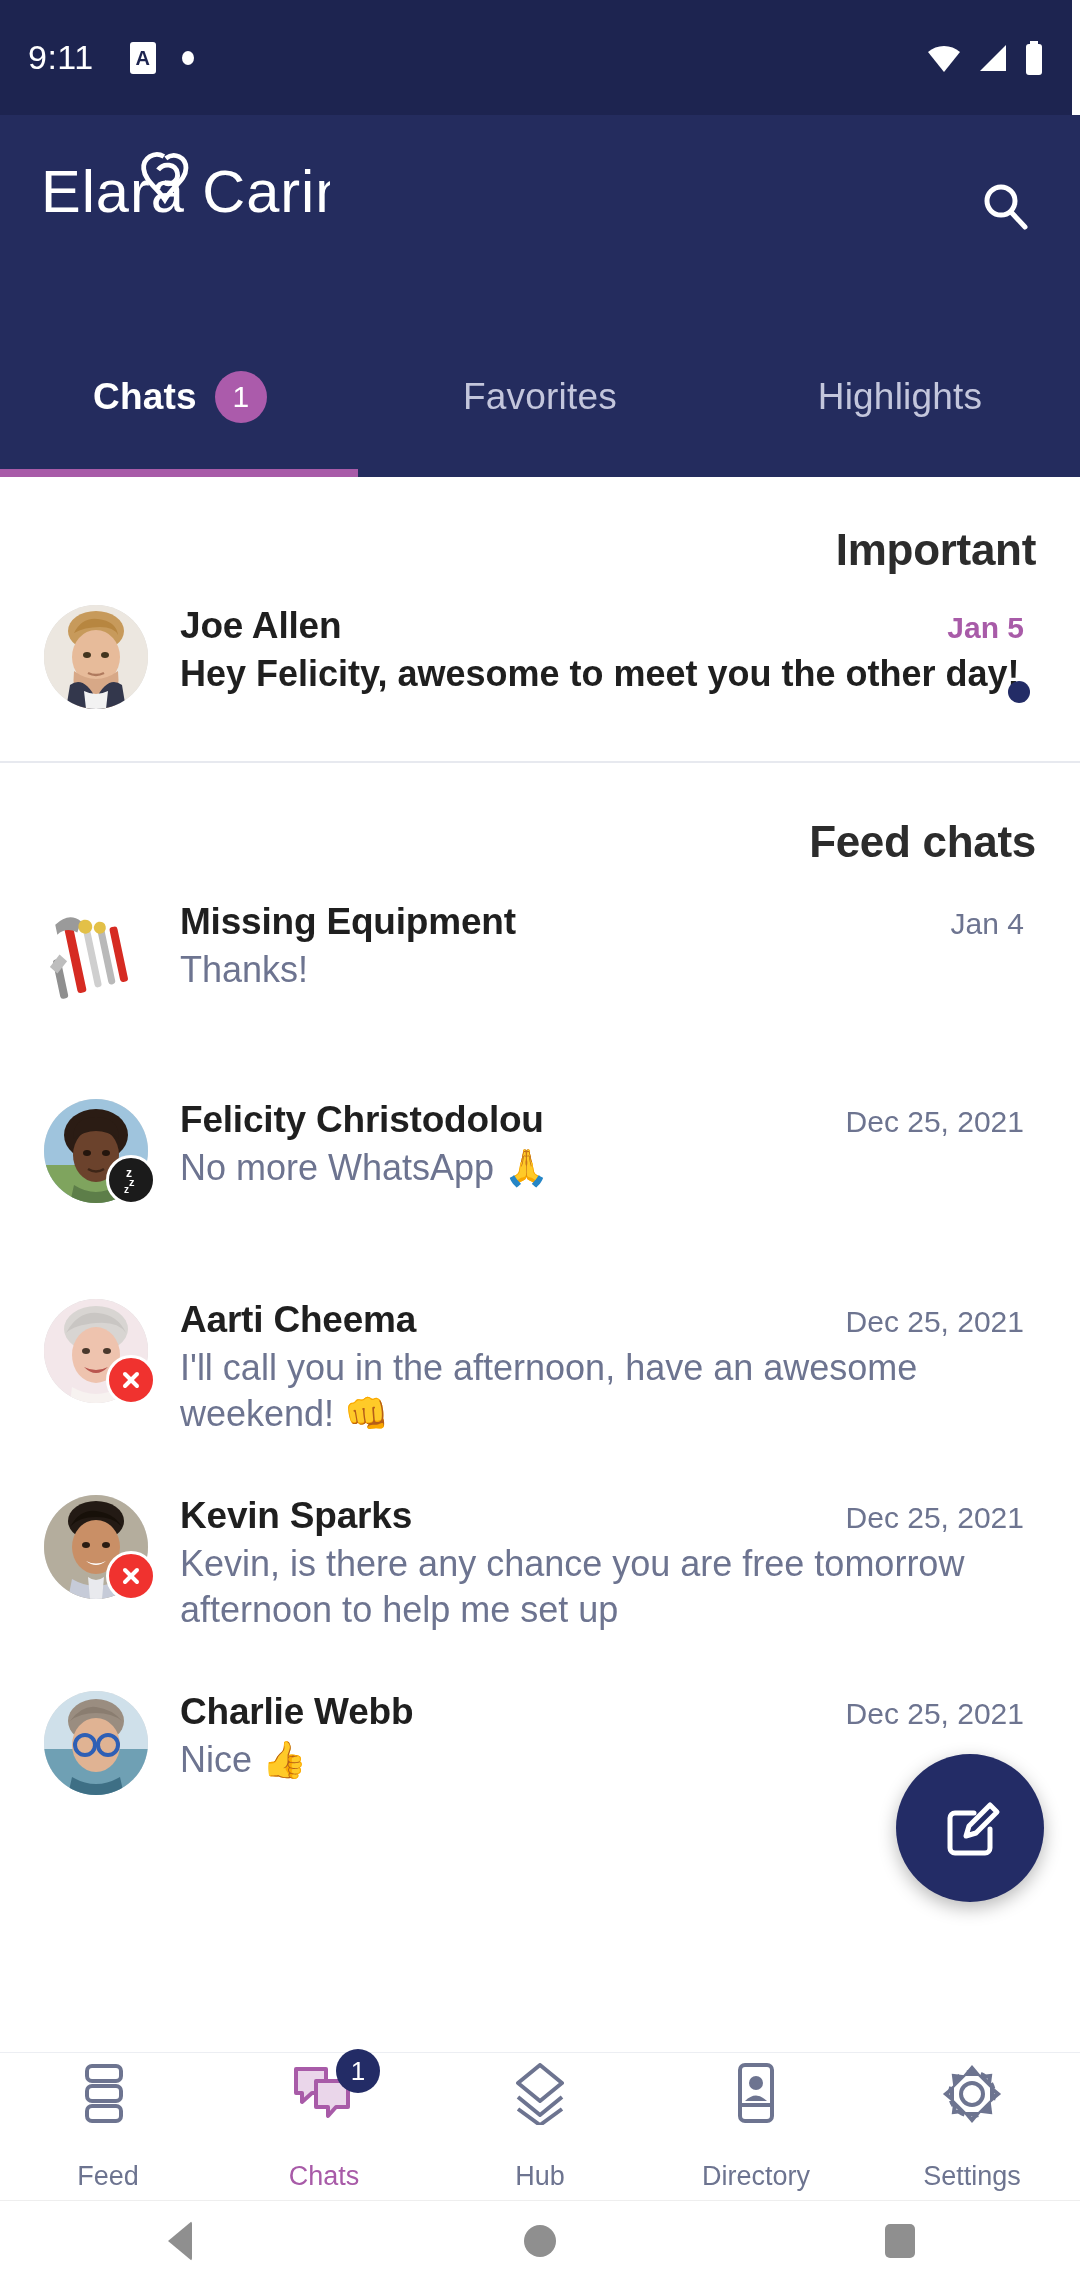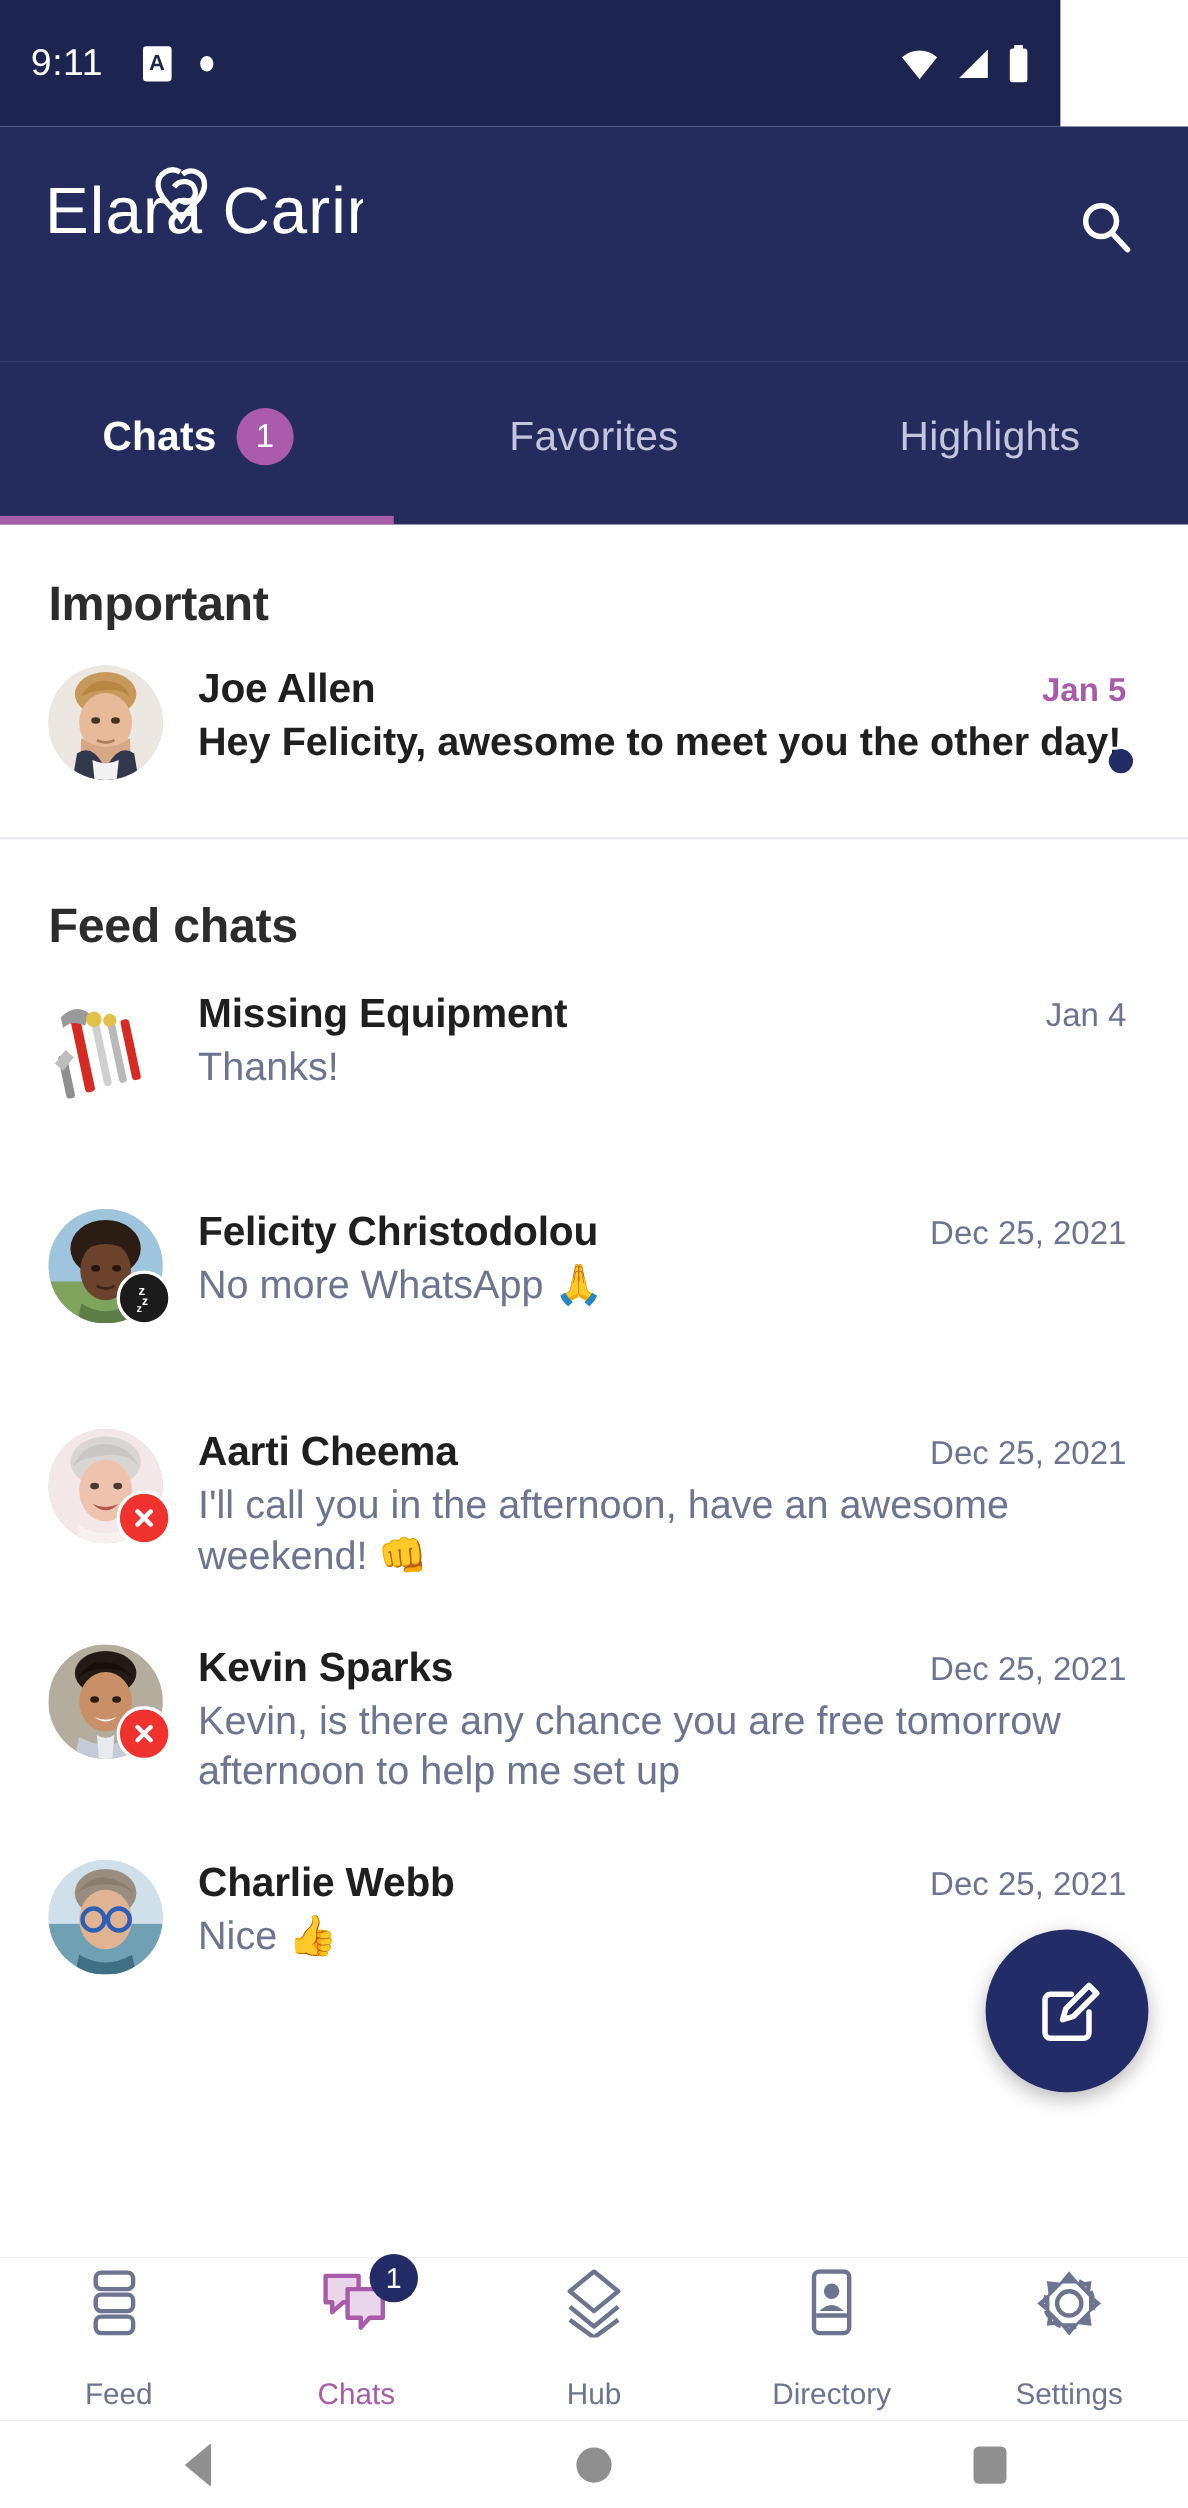--- a/index.html
+++ b/index.html
@@ -6,21 +6,21 @@
   html, body {
     width: 1080px; height: 2280px;
     background: #ffffff;
     font-family: "Liberation Sans", sans-serif;
     overflow: hidden;
   }
   .phone { position: relative; width: 1080px; height: 2280px; background: #ffffff; }
 
   
   .statusbar {
-    position: absolute; top: 0; left: 0; width: 964px; height: 115px;
+    position: absolute; top: 0; left: 0; width: 1072px; height: 115px;
     background: #1d2450; color: #ffffff;
     display: flex; align-items: center; padding: 0 28px;
   }
   .sb-time { font-size: 34px; letter-spacing: .5px; font-weight: 400; }
   .sb-left-icons { display: flex; align-items: center; gap: 26px; margin-left: 36px; }
   .sb-appicon {
     width: 26px; height: 32px; background: #ffffff; border-radius: 3px;
     color: #1d2450; font-size: 20px; font-weight: 700;
     display: flex; align-items: center; justify-content: center; line-height: 1;
   }
@@ -60,21 +60,21 @@
     position: absolute; left: 0; bottom: 0; width: 358px; height: 8px; background: #a85ba8;
   }
 
   
   .content {
     position: absolute; top: 477px; left: 0; width: 1080px; height: 1575px;
     background: #ffffff; overflow: hidden;
   }
   .section-title {
     font-size: 44px; font-weight: 700; color: #2c2c2c;
-    padding: 48px 44px 0 44px; letter-spacing: -.3px;
+    padding: 48px 44px 0 44px; letter-spacing: -.3px; text-align: right;
   }
   .divider { height: 2px; background: #e7e9ef; margin-top: 28px; }
 
   .chat-row { display: flex; padding: 22px 44px 0 44px; position: relative; }
   .avatar-wrap { position: relative; width: 104px; height: 104px; flex: 0 0 104px; }
   .avatar {
     width: 104px; height: 104px; border-radius: 50%; overflow: hidden;
     position: relative; background: #d9d9d9;
   }
   .avatar svg { display: block; width: 104px; height: 104px; }

